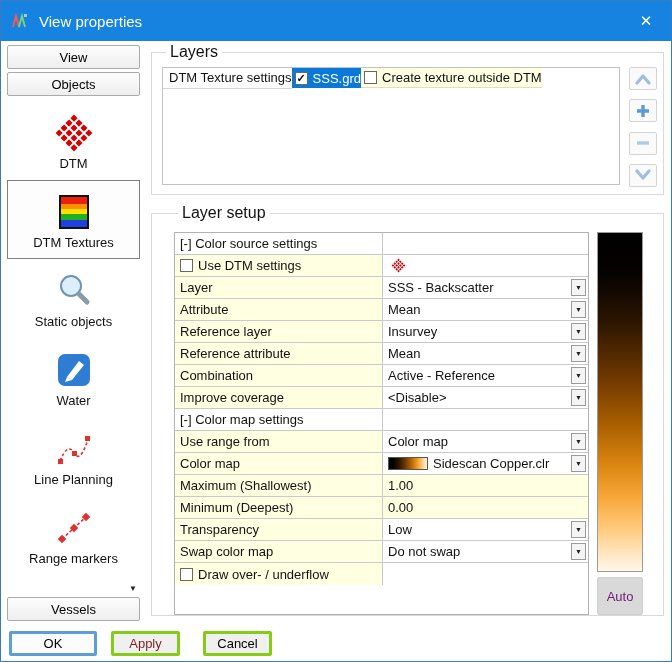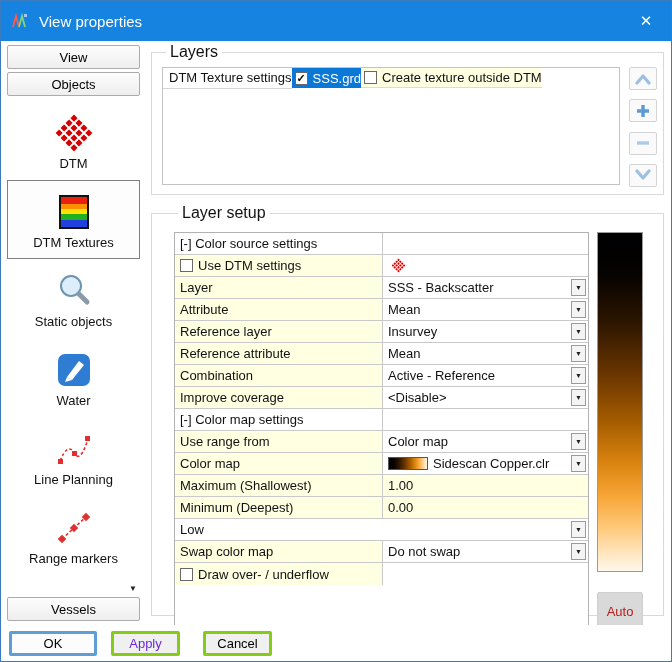--- a/index.html
+++ b/index.html
@@ -25,21 +25,21 @@
   .side-item.selected { border: 1px solid #7f7f7f; background: #fdfdfd; }
   .side-item .ic { height: 44px; display:flex; align-items:center; justify-content:center; }
   .side-item .side-label { font-size: 13px; margin-top: 1px; }
   .scroll-dn { position:absolute; right: 3px; bottom: 2px; font-size: 8px; color:#222; }
   .side-bottom { margin: 2px 0 4px 0; }
 
   
   .footer { flex:none; height: 36px; display:flex; align-items:center; padding-left: 8px; background:#fff; }
   .btn { height: 25px; border: 3px solid #84cc16; background: #f0f0f0; font-size: 13px; border-radius: 2px; font-family:"Liberation Sans",sans-serif; }
   .btn-ok { width: 88px; margin-right: 14px; background:#fcfcfc; border-color:#5e9ed6; }
-  .btn-apply { width: 69px; margin-right: 23px; color: #6d28d9; }
+  .btn-apply { width: 69px; margin-right: 23px; color: #7f1d1d; }
   .btn-cancel { width: 69px; }
 
   
   .main { flex: 1; padding: 2px 7px 0 8px; display:flex; flex-direction:column; }
   fieldset { border: 1px solid #d9d9d9; padding: 2px 6px 8px 10px; }
   legend { font-size: 16px; padding: 0 4px; margin-left: 4px; }
 
   
   .fs-layers { height: 152px; flex:none; }
   .layers-inner { display:flex; margin-top: 4px; }
@@ -70,21 +70,21 @@
   .vwhite { background: #fff; }
   .combo { padding-right: 20px; }
   .ca { position:absolute; right: 2px; top: 2px; width: 15px; height: 17px; border: 1px solid #9a9a9a; background: #f4f4f4; display:flex; align-items:center; justify-content:center; font-size: 7px; color:#222; }
   .cv { font-size: 13px; }
   .lbl { margin-left: 5px; }
   .swatch { width: 40px; height: 13px; border: 1px solid #555; margin-right: 5px; flex:none; display:inline-block; }
   .mini-icon { width: 15px; height: 15px; margin-left: 3px; display:inline-flex; }
 
   .cmap-col { width: 50px; margin-left: 8px; flex:none; display:flex; flex-direction:column; }
   .cmap-bar { width: 46px; height: 340px; border: 1px solid #9a9a9a; }
-  .auto-btn { width: 46px; height: 38px; margin-top: 20px; background: #d9d9d9; border: 1px solid #cfcfcf; color: #b91c1c; font-size: 13px; border-radius: 2px; font-family:"Liberation Sans",sans-serif; }
+  .auto-btn { width: 46px; height: 38px; margin-top: 5px; background: #d9d9d9; border: 1px solid #cfcfcf; color: #701a75; font-size: 13px; border-radius: 2px; font-family:"Liberation Sans",sans-serif; }
 </style>
 </head>
 <body>
 
 <div class="dialog">
 
   <div class="titlebar">
     <span class="app-ic">
       <svg width="18" height="18" viewBox="0 0 18 18">
         <path d="M2 15 L5 4 L8 15" stroke="#ff5a4a" fill="none" stroke-width="1.8"></path>
@@ -355,20 +355,21 @@
               <div class="g-cell g-label">Maximum (Shallowest)</div>
               <div class="g-cell g-value">1.00</div>
             </div>
 
             <div class="g-row">
               <div class="g-cell g-label">Minimum (Deepest)</div>
               <div class="g-cell g-value">0.00</div>
             </div>
 
             <div class="g-row">
+              <div class="g-cell g-label">Transparency</div>
               <div class="g-cell g-value vwhite combo">
                 <span class="cv">Low</span>
                 <span class="ca">▼</span>
               </div>
             </div>
 
             <div class="g-row">
               <div class="g-cell g-label">Swap color map</div>
               <div class="g-cell g-value vwhite combo">
                 <span class="cv">Do not swap</span>

